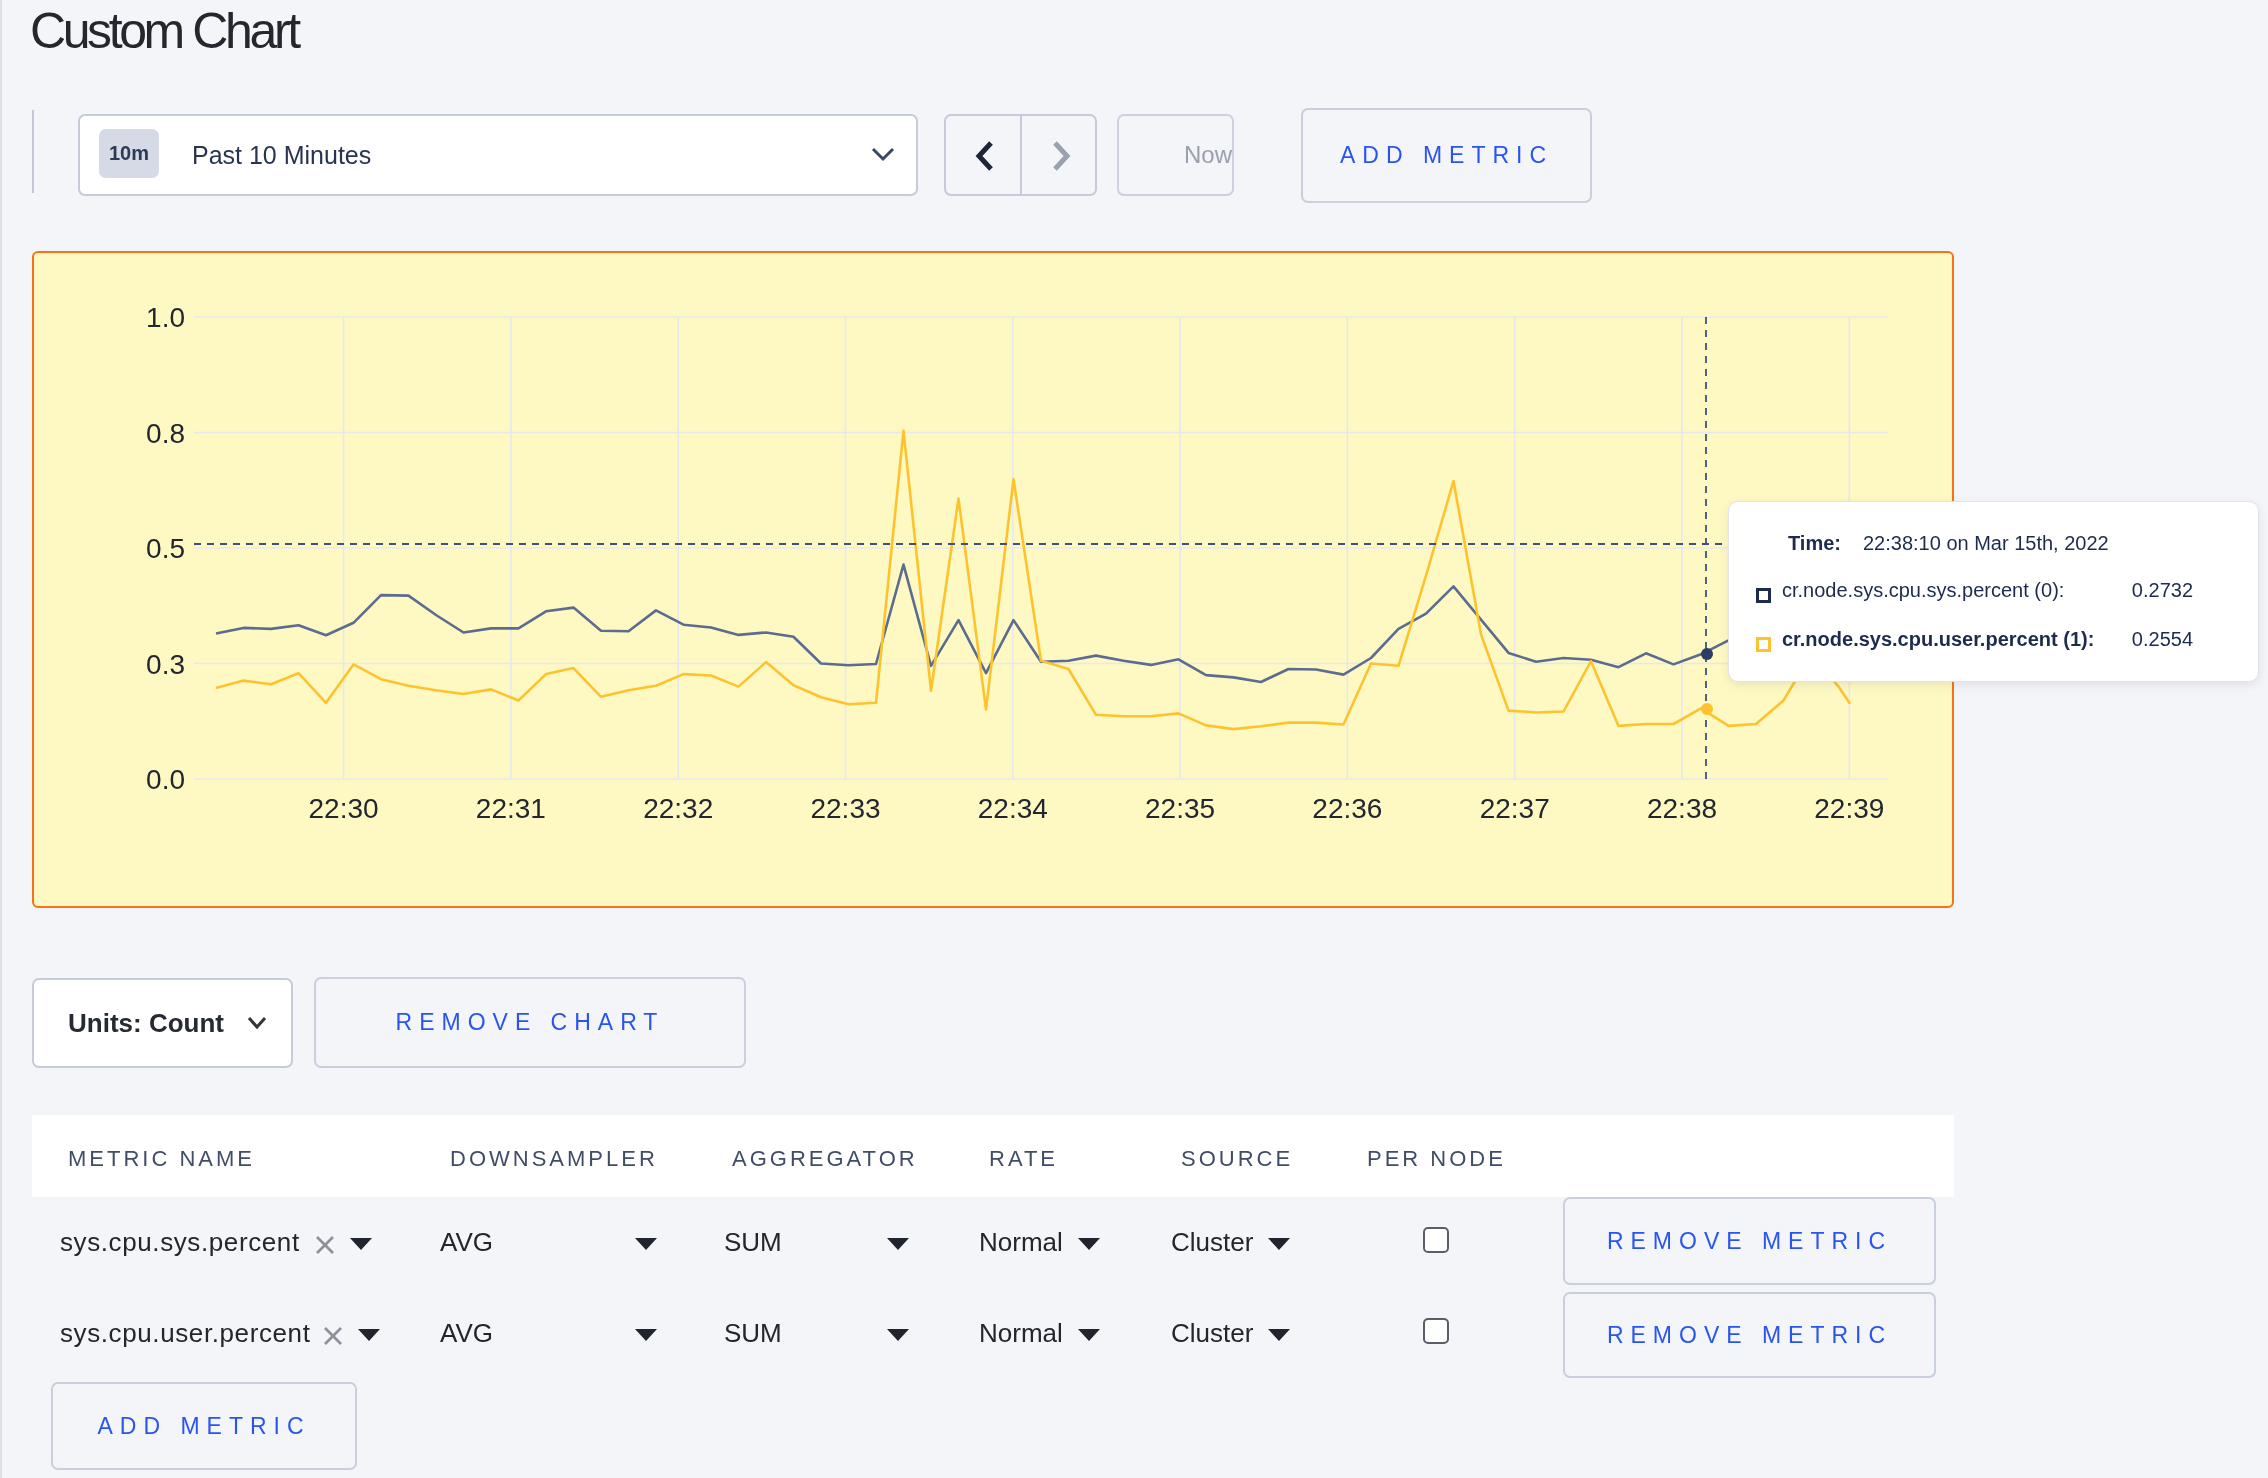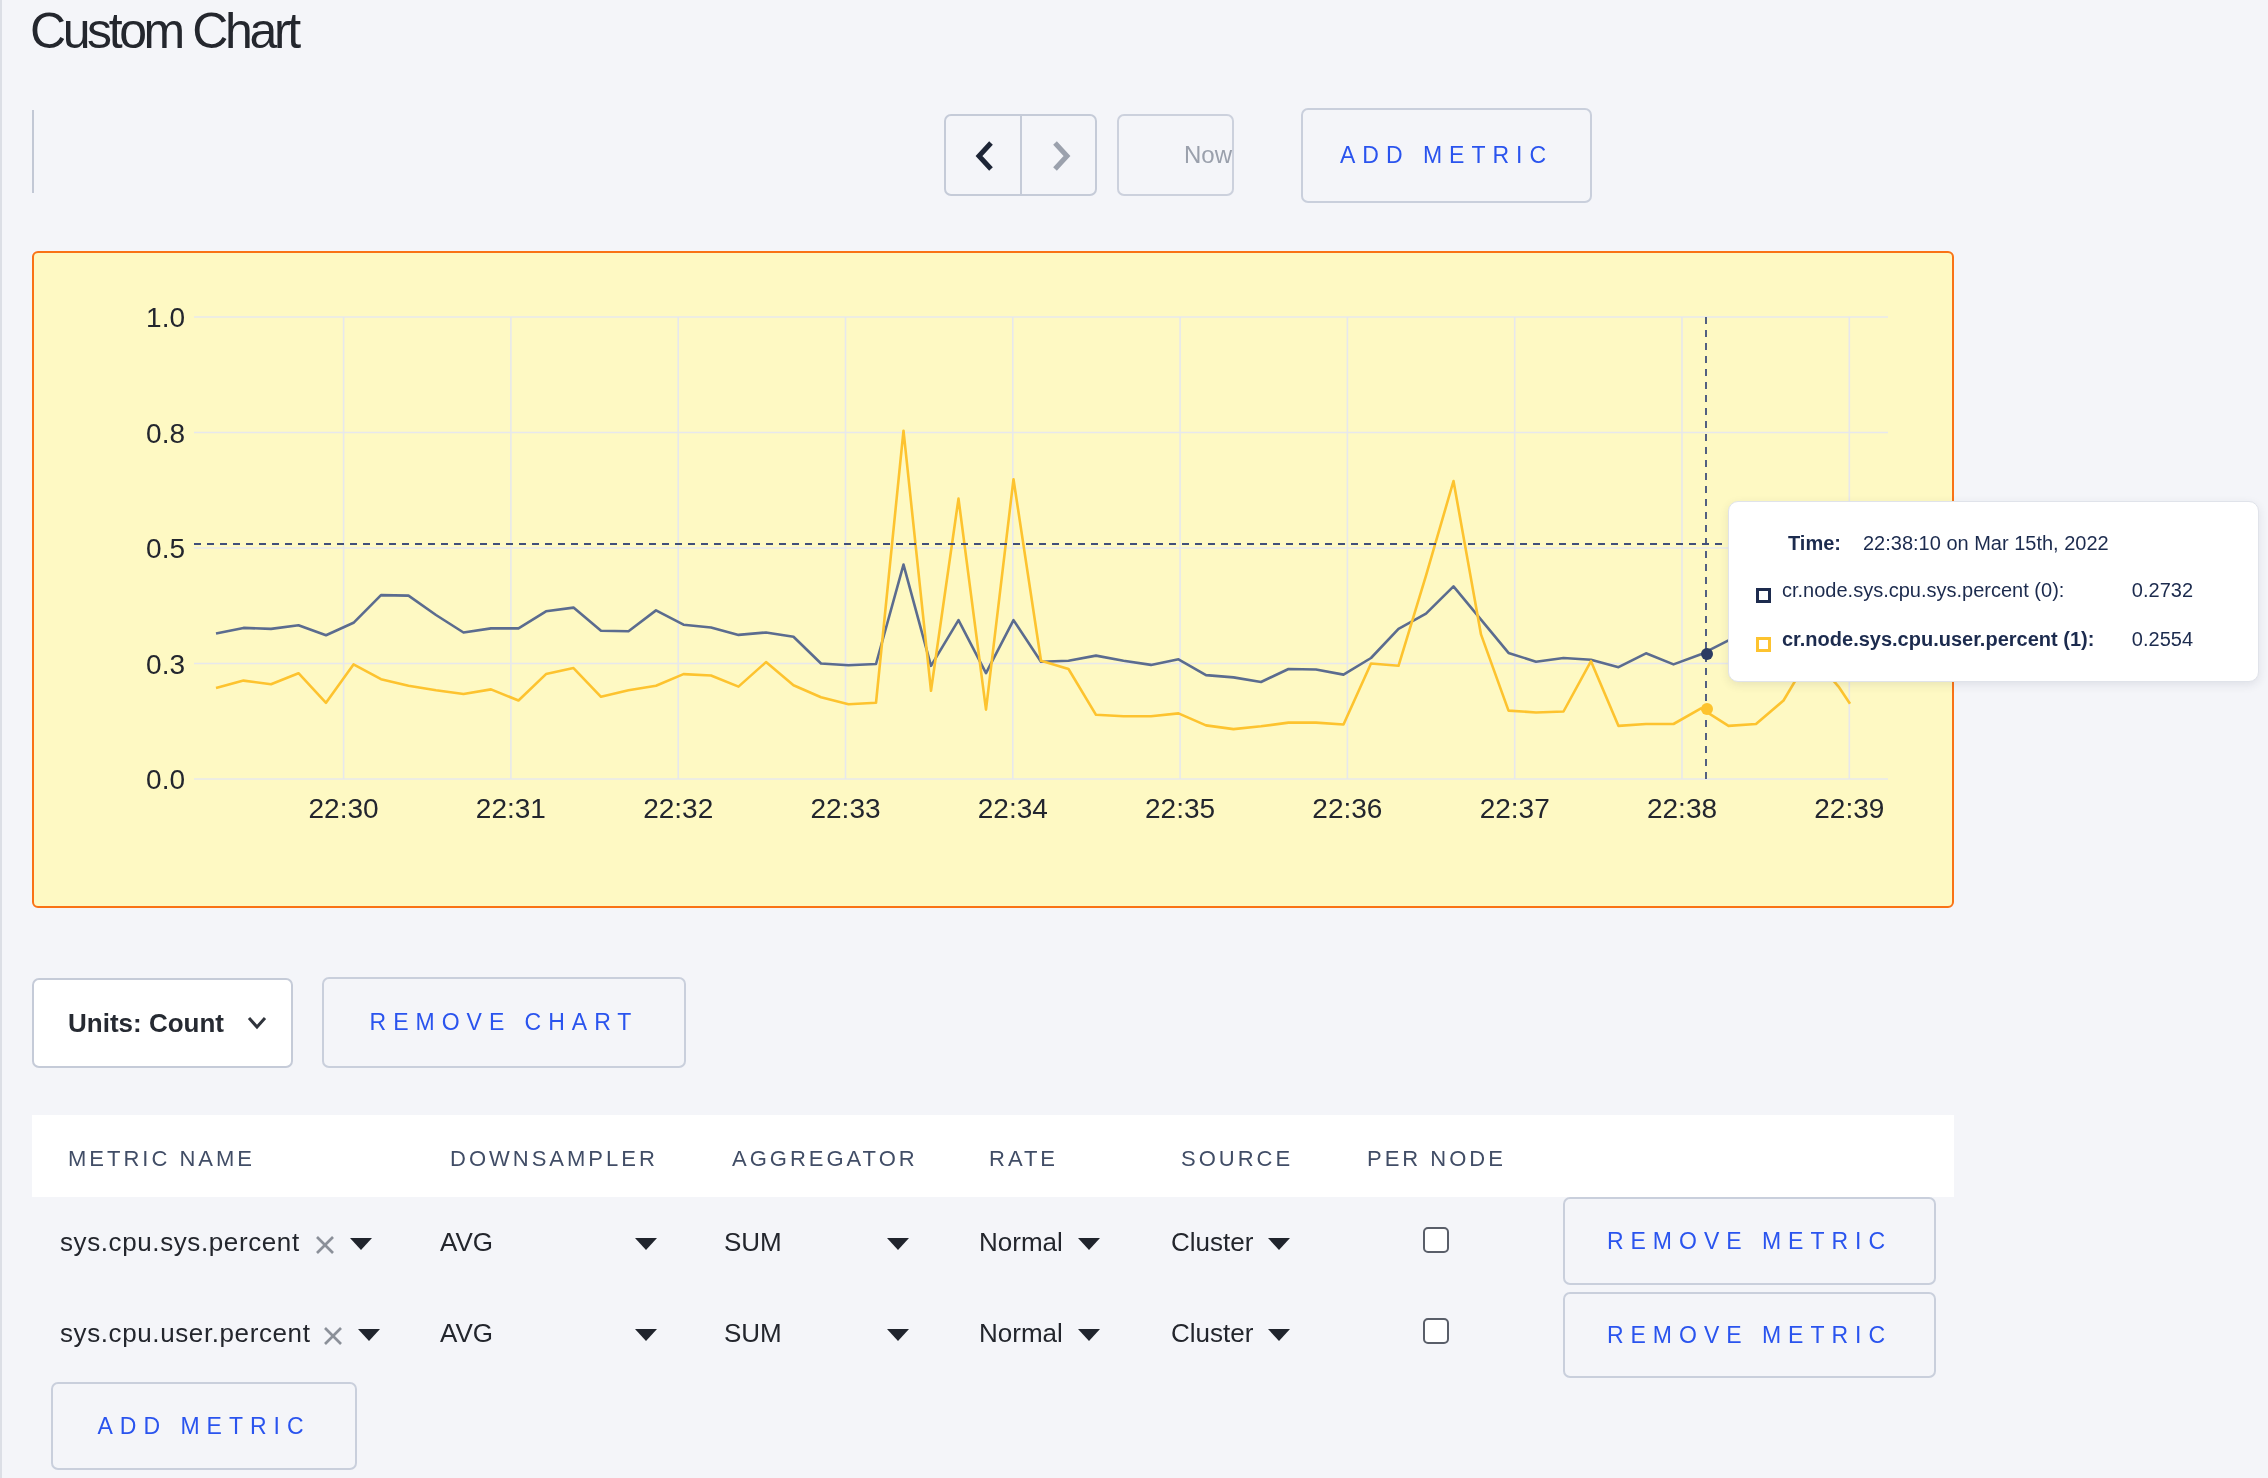--- a/index.html
+++ b/index.html
@@ -8,20 +8,27 @@
 .btn{position:absolute;border:2px solid #c9cfdc;border-radius:7px;background:transparent;
      color:#2a54ee;font-size:23px;letter-spacing:7px;font-weight:400;text-align:center}
 .car{display:inline-block;width:0;height:0;border-left:11px solid transparent;border-right:11px solid transparent;border-top:12px solid #20242d}
 </style></head>
 <body>
 <div id="page">
 
 <div class="abs" style="left:28px;top:2px;font-size:50px;color:#24272e;letter-spacing:-3.4px">Custom Chart</div>
 
 <div class="abs" style="left:30px;top:110px;width:2px;height:83px;background:#c2c8d5"></div>
+<div class="abs" style="left:76px;top:114px;width:840px;height:82px;background:#fff;border:2px solid #c5cbd8;border-radius:7px">
+  <div class="abs" style="left:19px;top:13px;width:60px;height:49px;background:#d6dae6;border-radius:7px;text-align:center;line-height:49px;font-size:20px;font-weight:700;color:#2c3a56">10m</div>
+  <div class="abs" style="left:112px;top:0;height:78px;line-height:78px;font-size:25px;color:#293450">Past 10 Minutes</div>
+  <svg class="abs" style="left:790px;top:29px" width="26" height="18" viewBox="0 0 26 18">
+        <polyline points="3,4 13,14 23,4" fill="none" stroke="#394868" stroke-width="3"></polyline>
+      </svg>
+</div>
 <div class="abs" style="left:942px;top:114px;width:153px;height:82px;border:2px solid #c5cbd8;border-radius:7px">
   <div class="abs" style="left:74px;top:0;width:2px;height:78px;background:#c5cbd8"></div>
   <svg class="abs" style="left:29px;top:24px" width="20" height="32" viewBox="0 0 20 32">
         <polyline points="16,3 4,16 16,29" fill="none" stroke="#1d2536" stroke-width="5"></polyline>
       </svg>
   <svg class="abs" style="left:105px;top:24px" width="20" height="32" viewBox="0 0 20 32">
         <polyline points="4,3 16,16 4,29" fill="none" stroke="#9ba1ad" stroke-width="5"></polyline>
       </svg>
 </div>
 <div class="abs" style="left:1115px;top:114px;width:117px;height:82px;border:2px solid #ccd1dd;border-radius:7px;text-align:right;line-height:78px;font-size:24px;color:#9aa0ac">Now</div>
@@ -81,21 +88,21 @@
     </div>
   </div>
 </div>
 
 <div class="abs" style="left:30px;top:978px;width:261px;height:90px;background:#fff;border:2px solid #c5cbd8;border-radius:7px">
   <div class="abs" style="left:34px;top:0;height:86px;line-height:86px;font-size:26px;font-weight:700;color:#262a32">Units: Count</div>
   <svg class="abs" style="left:212px;top:35px" width="22" height="16" viewBox="0 0 22 16">
         <polyline points="3,3 11,12 19,3" fill="none" stroke="#30343c" stroke-width="3"></polyline>
       </svg>
 </div>
-<div class="btn" style="left:320px;top:977px;width:364px;height:91px;line-height:87px">REMOVE CHART</div>
+<div class="btn" style="left:312px;top:977px;width:432px;height:91px;line-height:87px">REMOVE CHART</div>
 
 <div class="abs" style="left:30px;top:1115px;width:1922px;height:82px;background:#fff;color:#414d66;font-size:22px;letter-spacing:3.0px">
   <span class="abs" style="left:36px;top:31px">METRIC NAME</span>
   <span class="abs" style="left:418px;top:31px">DOWNSAMPLER</span>
   <span class="abs" style="left:700px;top:31px">AGGREGATOR</span>
   <span class="abs" style="left:957px;top:31px">RATE</span>
   <span class="abs" style="left:1149px;top:31px">SOURCE</span>
   <span class="abs" style="left:1335px;top:31px">PER NODE</span>
 </div>
 <div class="abs" style="left:0;top:1244px;width:2268px;height:0;font-size:26px;color:#23262d">

